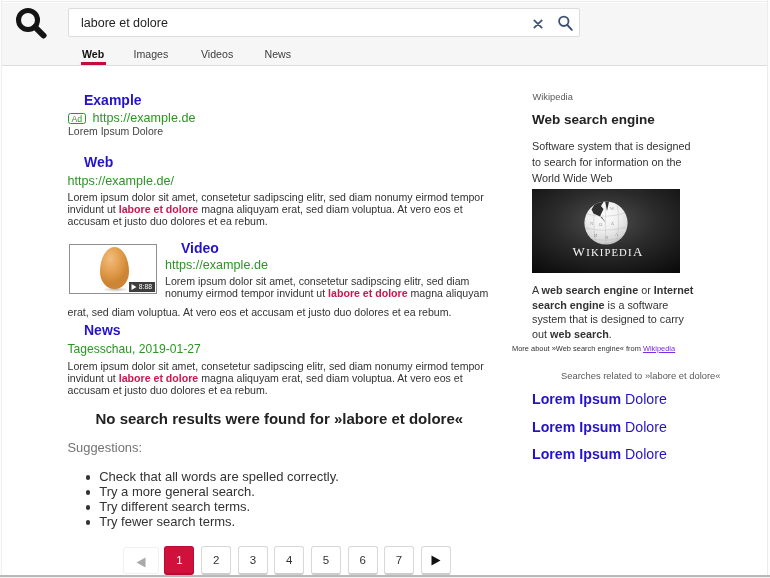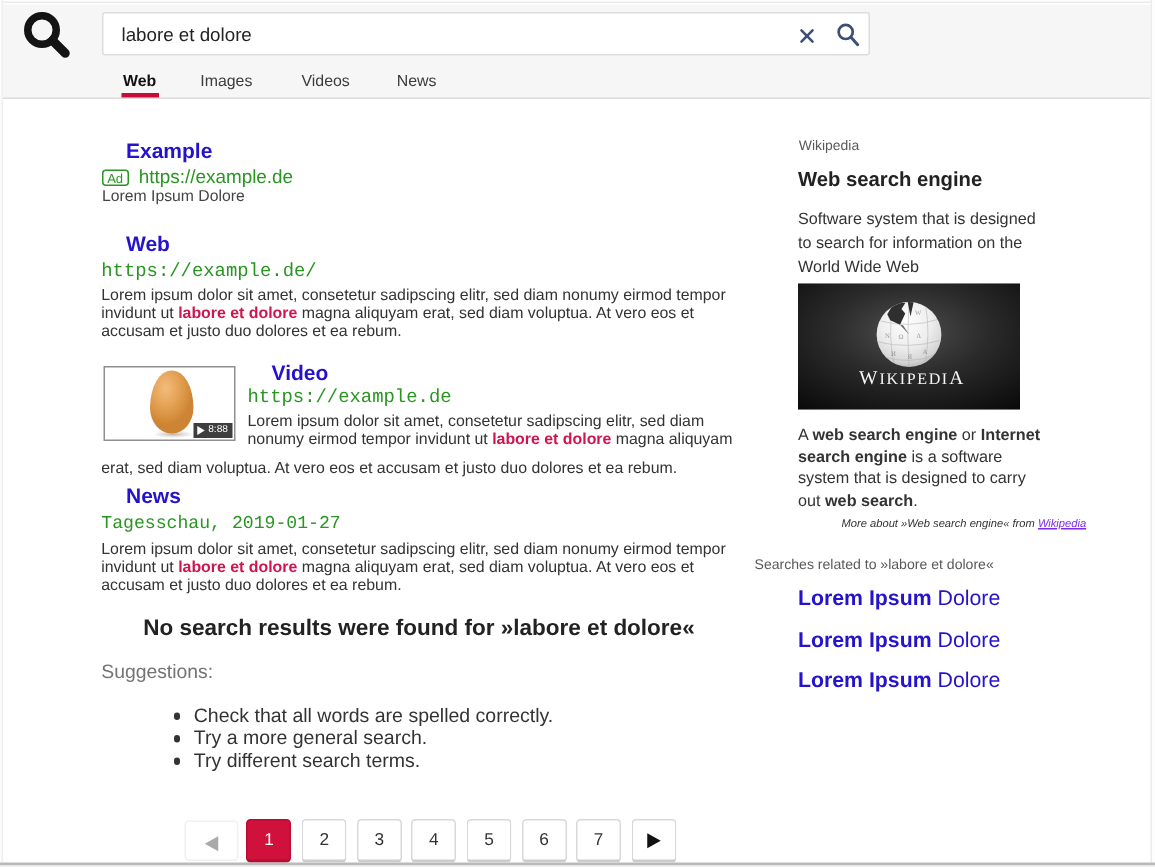--- a/index.html
+++ b/index.html
@@ -14,21 +14,21 @@
 #xicon { left:533px; top:19px; }
 #micon { left:556px; top:13px; }
 .tab { font-size:10.6px; color:#3c3c3c; top:48.3px; }
 #tweb  { left:82px;  font-weight:bold; color:#111; }
 #timg  { left:133.5px; }
 #tvid  { left:201px; }
 #tnews { left:264.5px; }
 #tabline { left:80.8px; top:62.2px; width:25px; height:2.9px; background:#c50d3c; }
 
 .h3 { font-size:14px; line-height:14px; font-weight:bold; color:#2513cb;margin-left:16px; }
-.url { font-size:12.6px; line-height:12.6px; color:#2a9622;font-family:Liberation Mono, monospace; }
+.url { font-size:12.6px; line-height:12.6px; color:#2a9622; }
 .body { font-size:10.6px; line-height:12.1px; color:#333; }
 .hl { color:#d01450; font-weight:bold; }
 #h-example { left:68px; top:92.9px; }
 #adline { left:68px; top:112.9px; height:11px; }
 #adbadge { position:absolute; left:0; top:0; border:1px solid #2a9622; border-radius:2.5px; color:#2a9622; font-size:8.7px; line-height:9px; padding:0 0 0 0; width:17.5px; height:11px; text-align:center; line-height:10px; }
 #adurl { position:absolute; left:24.5px; top:-2.0px; font-size:12.6px; color:#2a9622; }
 #adsub { left:68px; top:125.0px; font-size:10.5px; color:#444; }
 #h-web { left:68px; top:155.2px; }
 #u-web { left:67.5px; top:175.3px; }
 #b-web { left:67.5px; top:190.5px; width:446px; }
@@ -38,35 +38,35 @@
 #voverlay { position:absolute; right:1px; bottom:1px; background:rgba(25,25,25,.84); color:#fff; font-size:6.8px; line-height:9px; padding:0 2.5px 0 2px; height:9.3px; display:flex; align-items:center; }
 #h-video { left:165px; top:240.8px; }
 #u-video { left:165px; top:258.9px; }
 #b-video { left:165px; top:275.0px; width:350px; }
 #b-video2 { left:67.5px; top:306px; width:446px; }
 #h-news { left:68px; top:322.8px; }
 #u-news { left:67.5px; top:343.0px; font-size:12.1px; }
 #b-news { left:67.5px; top:360.3px; width:446px; }
 #noresults { left:67.5px; top:410.4px; font-size:15px; font-weight:bold; color:#222;margin-left:28px; }
 #sugg { left:67.5px; top:440.2px; font-size:12.9px; color:#737373; }
-#slist { left:99.2px; top:468.6px; font-size:13px; line-height:15.05px; color:#333; list-style:none;margin-left:30px; }
+#slist { left:99.2px; top:468.6px; font-size:13px; line-height:15.05px; color:#333; list-style:none; }
 #slist li::before { content:""; position:absolute; left:-13.7px; margin-top:6.5px; width:4.6px; height:4.6px; border-radius:50%; background:#333; }
 #slist li { position:relative; padding-left:0; }
 
 .pbtn { position:absolute; top:546px; width:30px; height:29px; border:1px solid #d8d8d8; border-bottom:2px solid #ccc; border-radius:3px; background:#fff; font-size:11.5px; color:#333; text-align:center; line-height:27px; }
 #p1 { background:#d0113c; border-color:#b50d33; color:#fff; }
 
 #sb-label { left:532.5px; top:91.9px; font-size:9.3px; color:#595959; }
 #sb-h { left:532px; top:112.2px; font-size:13.5px; font-weight:bold; color:#222; }
 #sb-p1 { left:532px; top:137.6px; font-size:10.8px; line-height:16.1px; color:#333; }
 #sb-img { left:532px; top:188.6px; width:148px; height:84px; background:radial-gradient(ellipse 90% 90% at 50% 38%, #4c4c4c 0%, #222 55%, #0a0a0a 100%); overflow:hidden; }
 #sb-p2 { left:532px; top:282.8px; font-size:10.8px; line-height:14.75px; color:#333; }
-#sb-more { left:561px; top:343.7px; font-size:7.45px; color:#333;font-style:italic; }
+#sb-more { left:512px; top:343.7px; font-size:7.45px; color:#333; }
 #sb-more a { color:#7d2ae8; }
-#sb-rel { left:503px; top:369.6px; font-size:9.4px; color:#595959; }
+#sb-rel { left:561px; top:369.6px; font-size:9.4px; color:#595959; }
 .sb-link { left:532px; font-size:14.2px; color:#2513cb; }
 #sb-l1 { top:391.3px; }
 #sb-l2 { top:418.9px; }
 #sb-l3 { top:445.5px; }
 
 #footline { left:0; top:575.2px; width:770px; height:1.4px; background:#b9b9b9; }
 #footbg { left:0; top:576.6px; width:770px; height:1.4px; background:#f0f0f0; }
 </style>
 </head>
 <body>
@@ -119,20 +119,21 @@
 <div id="h-news" class="abs h3">News</div>
 <div id="u-news" class="abs url">Tagesschau, 2019-01-27</div>
 <div id="b-news" class="abs body">Lorem ipsum dolor sit amet, consetetur sadipscing elitr, sed diam nonumy eirmod tempor<br>invidunt ut <span class="hl">labore et dolore</span> magna aliquyam erat, sed diam voluptua. At vero eos et<br>accusam et justo duo dolores et ea rebum.</div>
 
 <div id="noresults" class="abs">No search results were found for »labore et dolore«</div>
 <div id="sugg" class="abs">Suggestions:</div>
 <ul id="slist" class="abs">
 <li>Check that all words are spelled correctly.</li>
 <li>Try a more general search.</li>
 <li>Try different search terms.</li>
+<li>Try fewer search terms.</li>
 </ul>
 
 <div class="abs" style="left:123.3px; top:547.3px; width:35.5px; height:27px; border:1px solid #f0f0f0; border-radius:3px; background:#fff;"></div>
 <svg class="abs" style="left:135.5px; top:557.3px" width="10" height="11" viewBox="0 0 10 11">
     <path d="M9.5 0.5 L9.5 10.5 L0.5 5.5 Z" fill="#a9a9a9"></path>
   </svg>
 <div id="p1" class="abs pbtn" style="left:164.4px">1</div>
 <div class="abs pbtn" style="left:201.2px">2</div>
 <div class="abs pbtn" style="left:237.9px">3</div>
 <div class="abs pbtn" style="left:274.2px">4</div>

